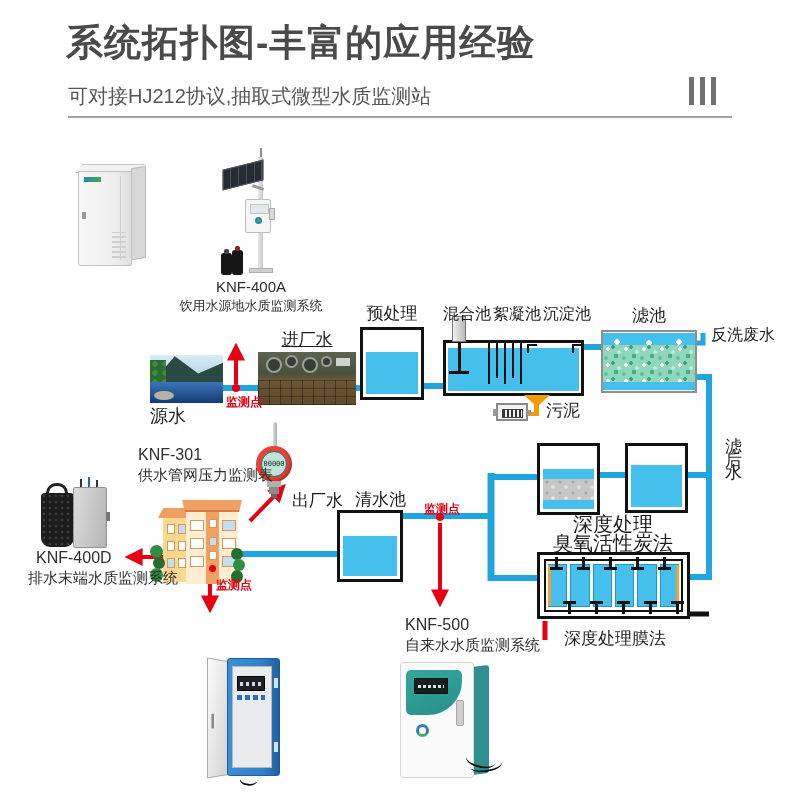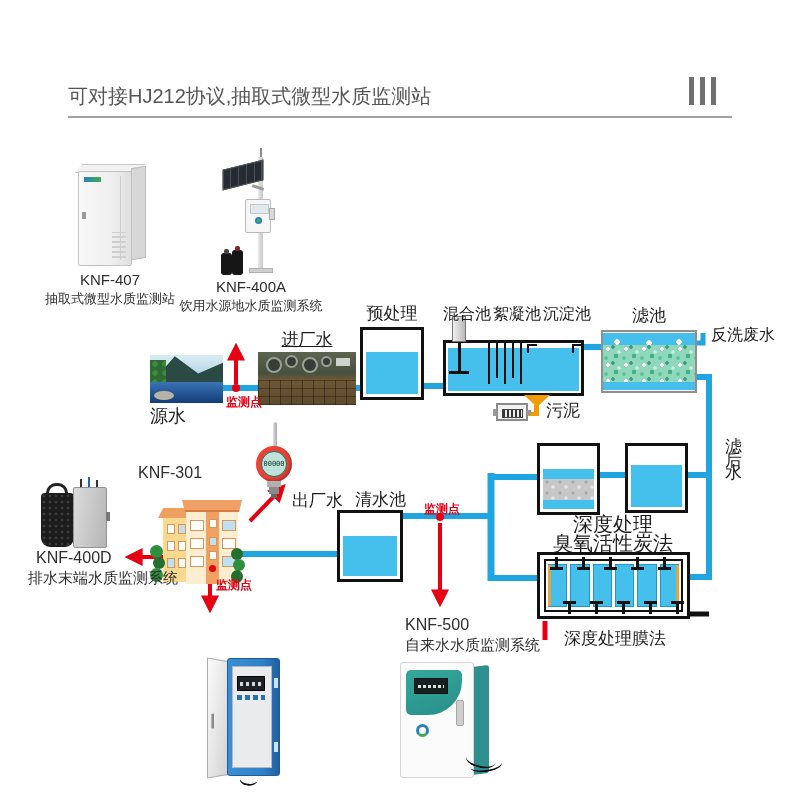--- a/index.html
+++ b/index.html
@@ -197,20 +197,21 @@
   #lbl-filtered{left:722px;top:424px;font-size:17px;writing-mode:vertical-rl;letter-spacing:13px;color:#1c1c1c;}
 
   #lbl-deep-carbon{left:548px;top:515px;width:130px;text-align:center;font-size:20px;line-height:19px;color:#1c1c1c;}
   svg{position:absolute;left:0;top:0;}
 </style>
 </head>
 <body>
 
 <div id="stage">
 
+  <div class="abs" id="title">系统拓扑图-丰富的应用经验</div>
   <div class="abs" id="subtitle">可对接HJ212协议,抽取式微型水质监测站</div>
   <div class="abs" id="bars">
     <div class="bar"></div>
     <div class="bar"></div>
     <div class="bar"></div>
   </div>
   <div class="abs" id="rule"></div>
 
   <svg width="800" height="800" viewBox="0 0 800 800">
     <defs>
@@ -247,24 +248,20 @@
     </g>
   </svg>
 
   <div class="abs" id="dev-407-lid"></div>
   <div class="abs" id="dev-407-side"></div>
   <div class="abs" id="dev-407-body"></div>
   <div class="abs" id="dev-407-logo"></div>
   <div class="abs" id="dev-407-door"></div>
   <div class="abs" id="dev-407-vents"></div>
   <div class="abs" id="dev-407-lock"></div>
-  <div class="dev-lbl" style="left:40px;top:271px;width:140px;">
-    <div class="model">KNF-407</div>
-    <div class="name">抽取式微型水质监测站</div>
-  </div>
 
   <div class="abs" id="dev-400a-ant"></div>
   <div class="abs" id="dev-400a-pole"></div>
   <div class="abs" id="dev-400a-panel"></div>
   <div class="abs" id="dev-400a-arm"></div>
   <div class="abs" id="dev-400a-box">
     <div class="scr"></div>
     <div class="dot"></div>
   </div>
   <div class="abs" id="dev-400a-knob"></div>
@@ -446,22 +443,23 @@
   <div class="bush dark" style="left:231px;top:570px;width:12px;height:13px;"></div>
 
   <div class="red-lbl" style="left:216px;top:577px;">监测点</div>
 
   <div class="abs" id="gauge-ant"></div>
   <div class="abs" id="gauge-body"></div>
   <div class="abs" id="gauge-face">00000</div>
   <div class="abs" id="gauge-fit1"></div>
   <div class="abs" id="gauge-fit2"></div>
   <div class="abs" id="gauge-fit3"></div>
-  <div class="dev-lbl-left" style="left:138px;top:464px;">
+  <div class="dev-lbl-left" style="left:138px;top:446px;">
     <div class="model">KNF-301</div>
+    <div class="name">供水管网压力监测表</div>
   </div>
 
   <div class="abs" id="dev-400d-handle"></div>
   <div class="abs" id="dev-400d-a1"></div>
   <div class="abs" id="dev-400d-a2"></div>
   <div class="abs" id="dev-400d-a3"></div>
   <div class="abs" id="dev-400d-cyl"></div>
   <div class="abs" id="dev-400d-box"></div>
   <div class="abs" id="dev-400d-knob"></div>
   <div class="dev-lbl-left" style="left:28px;top:549px;">

